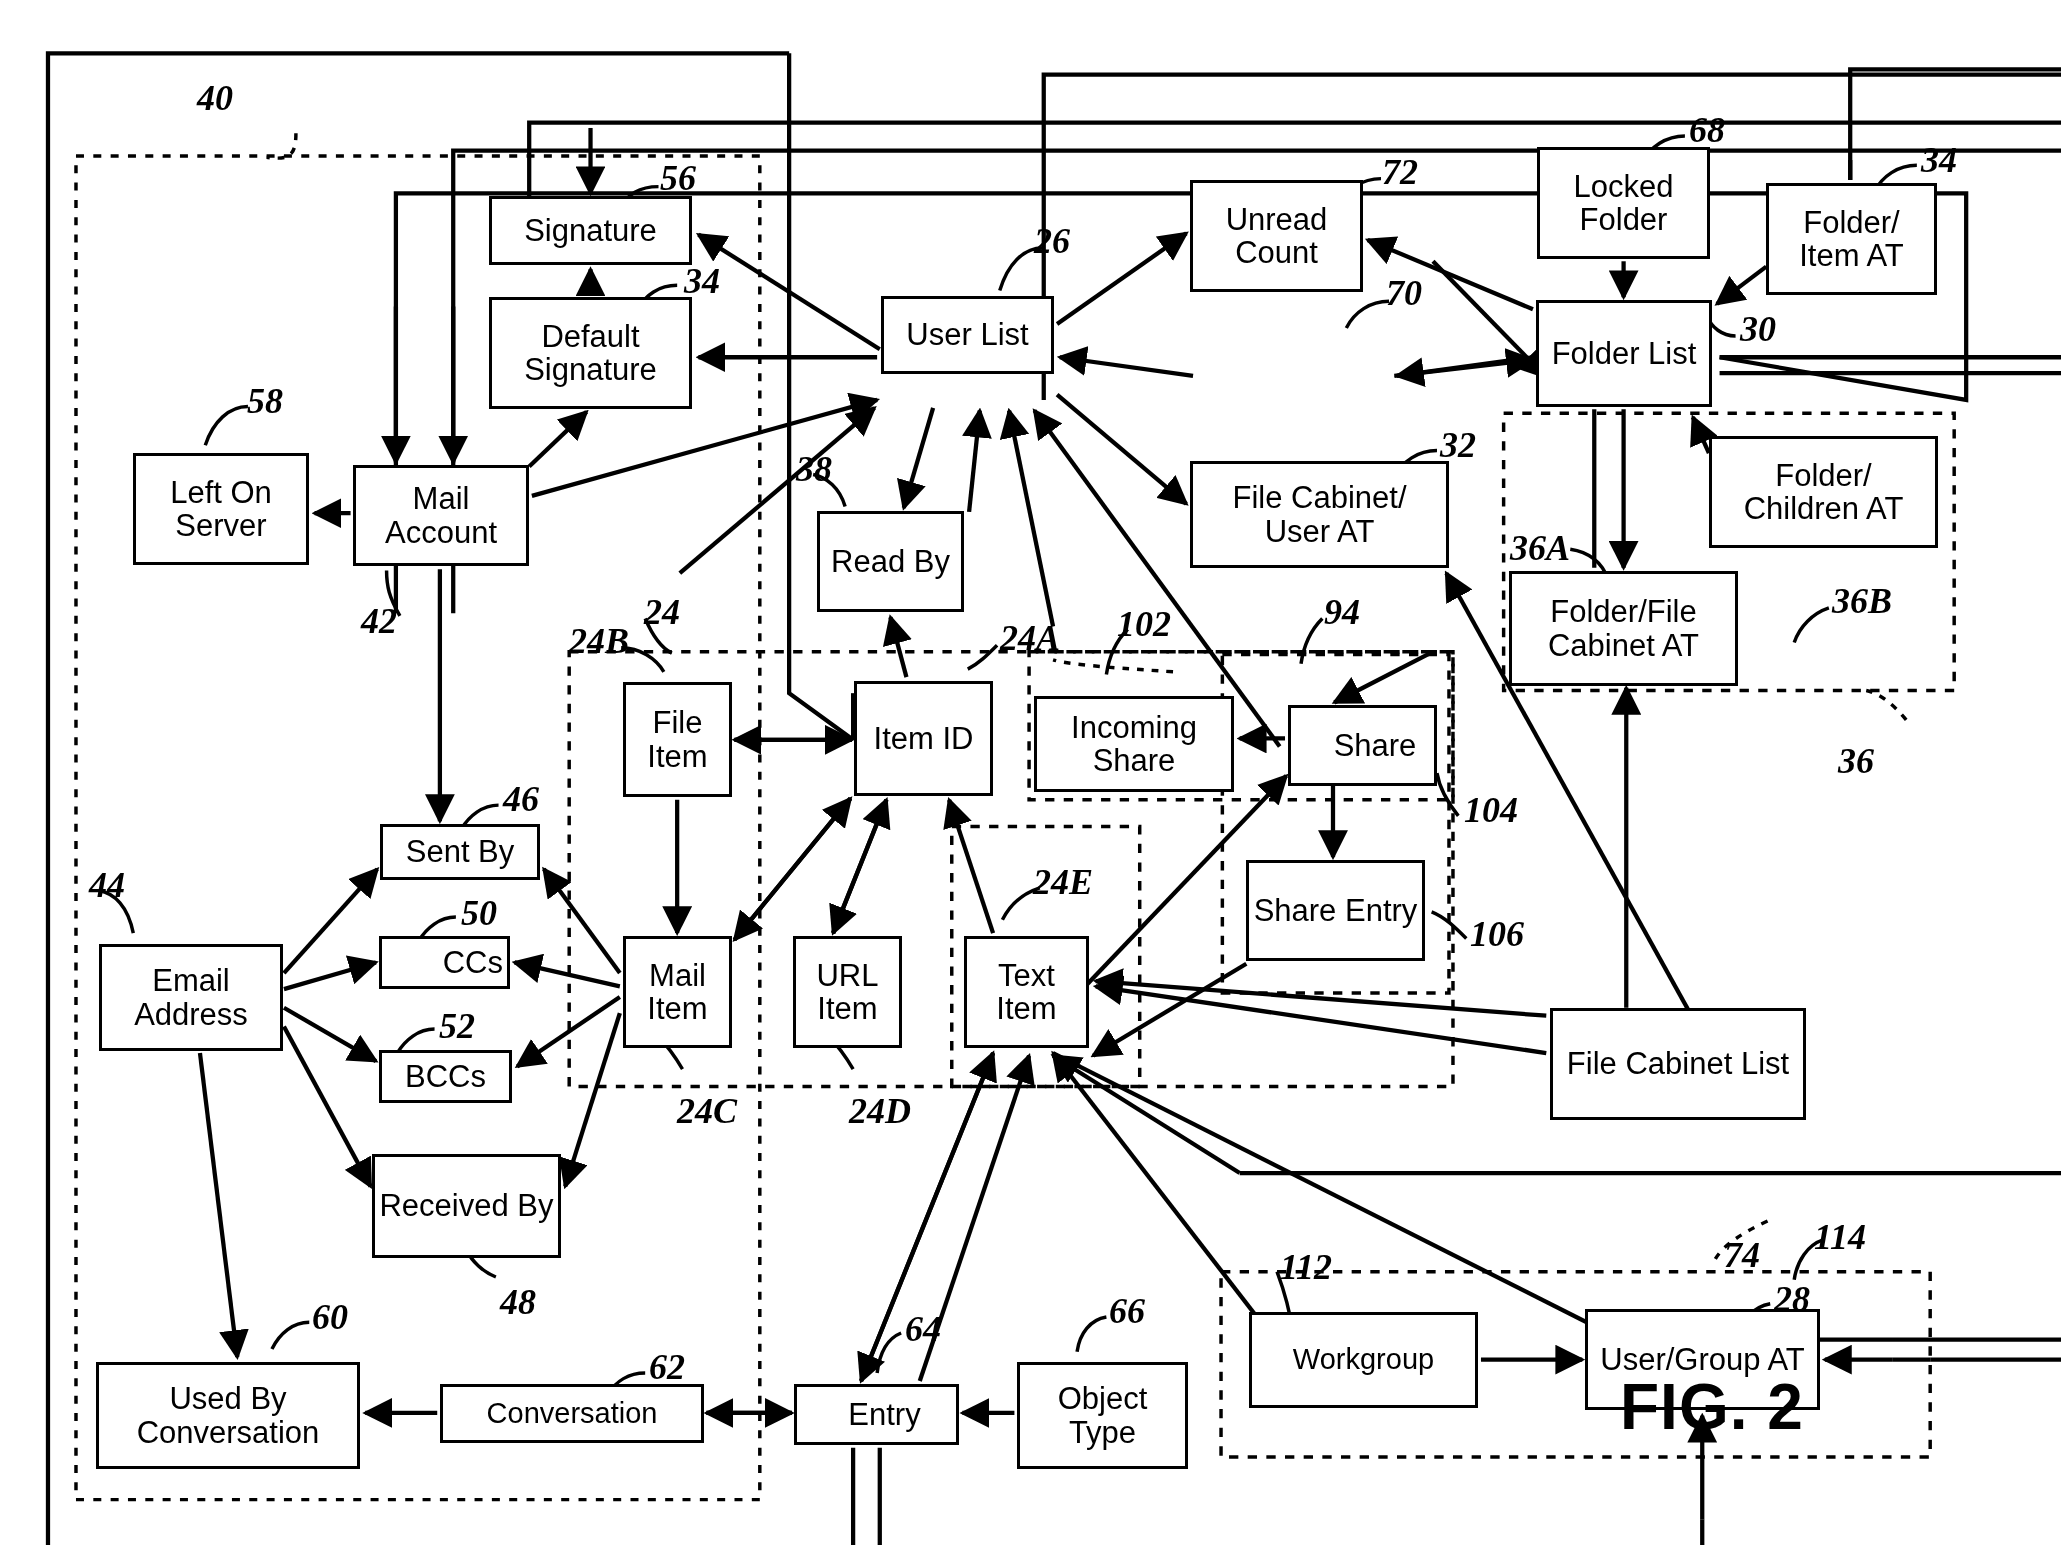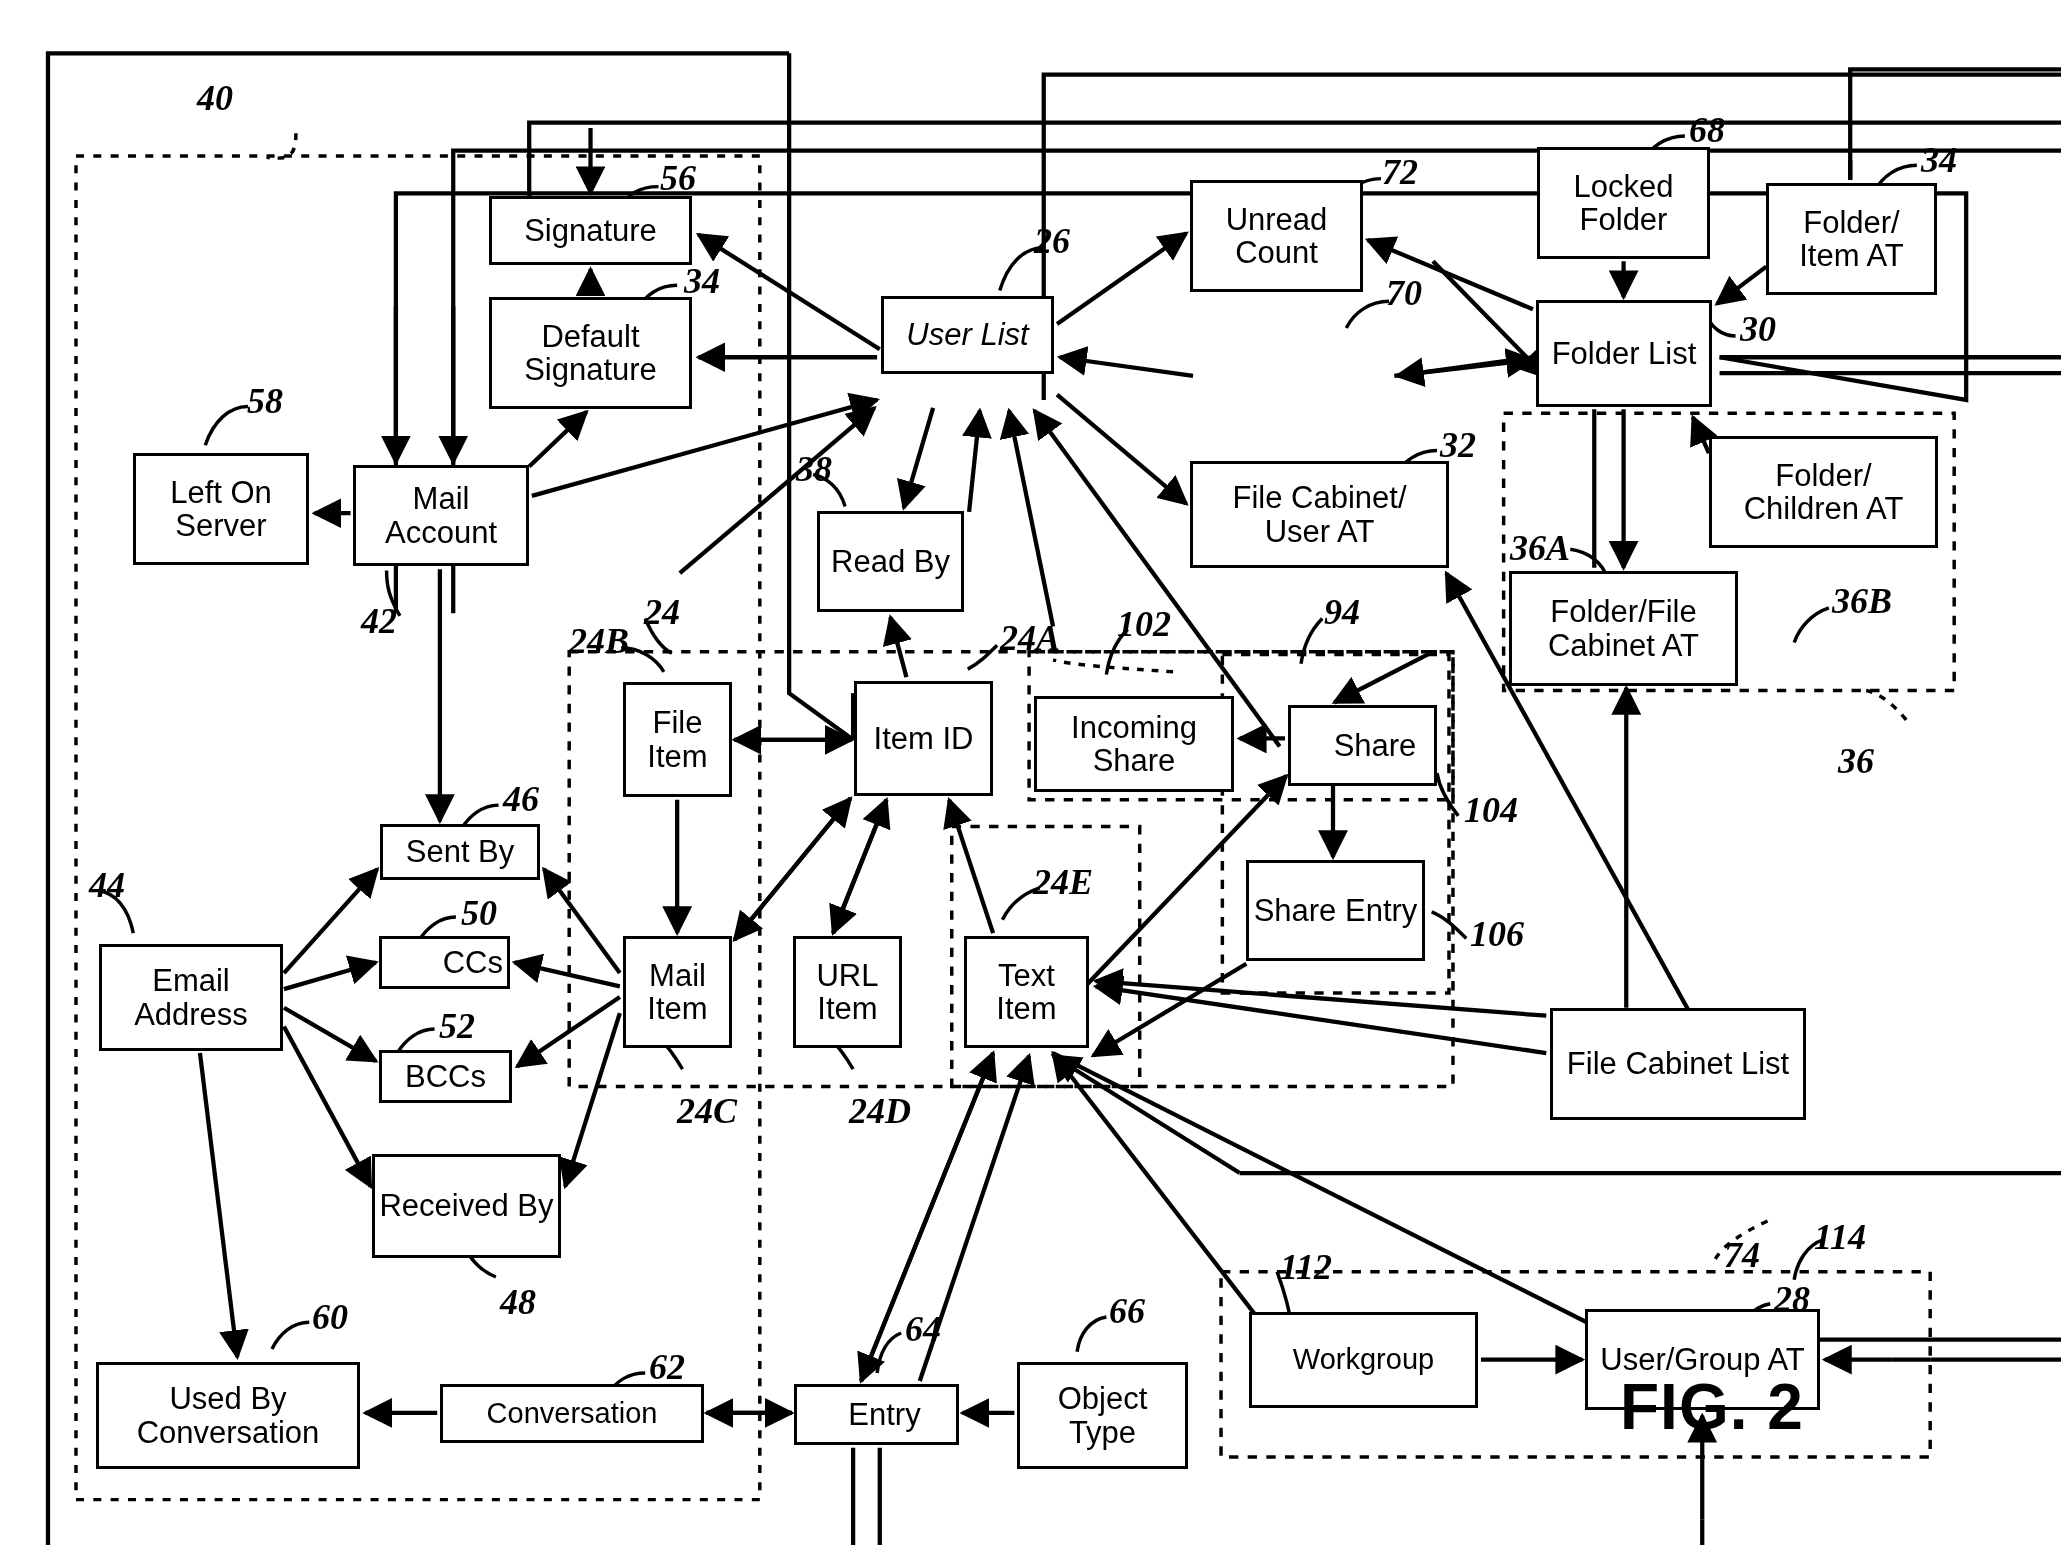--- a/index.html
+++ b/index.html
@@ -209,21 +209,21 @@
     </div>
   <div class="node" style="left: 489px; top: 297px; width: 203px; height: 112px;">
       <span>Default Signature</span>
     </div>
   <div class="node" style="left: 133px; top: 453px; width: 176px; height: 112px;">
       <span>Left On Server</span>
     </div>
   <div class="node" style="left: 353px; top: 465px; width: 176px; height: 101px;">
       <span>Mail Account</span>
     </div>
-  <div class="node" style="left: 881px; top: 296px; width: 173px; height: 78px; font-style: italic;">
+  <div class="node" style="left: 881px; top: 296px; width: 173px; height: 78px;">
       <span>User List</span>
     </div>
   <div class="node" style="left: 817px; top: 511px; width: 147px; height: 101px;">
       <span>Read By</span>
     </div>
   <div class="node" style="left: 1190px; top: 180px; width: 173px; height: 112px;">
       <span>Unread Count</span>
     </div>
   <div class="node" style="left: 1190px; top: 461px; width: 259px; height: 107px;">
       <span>File Cabinet/ User AT</span>

